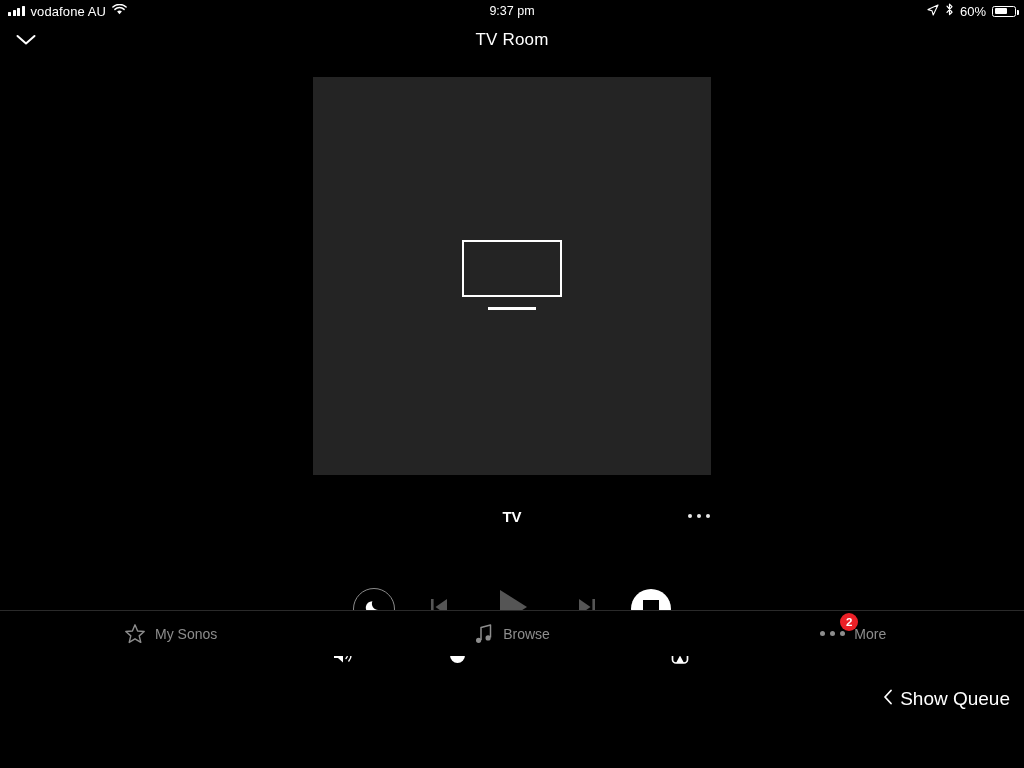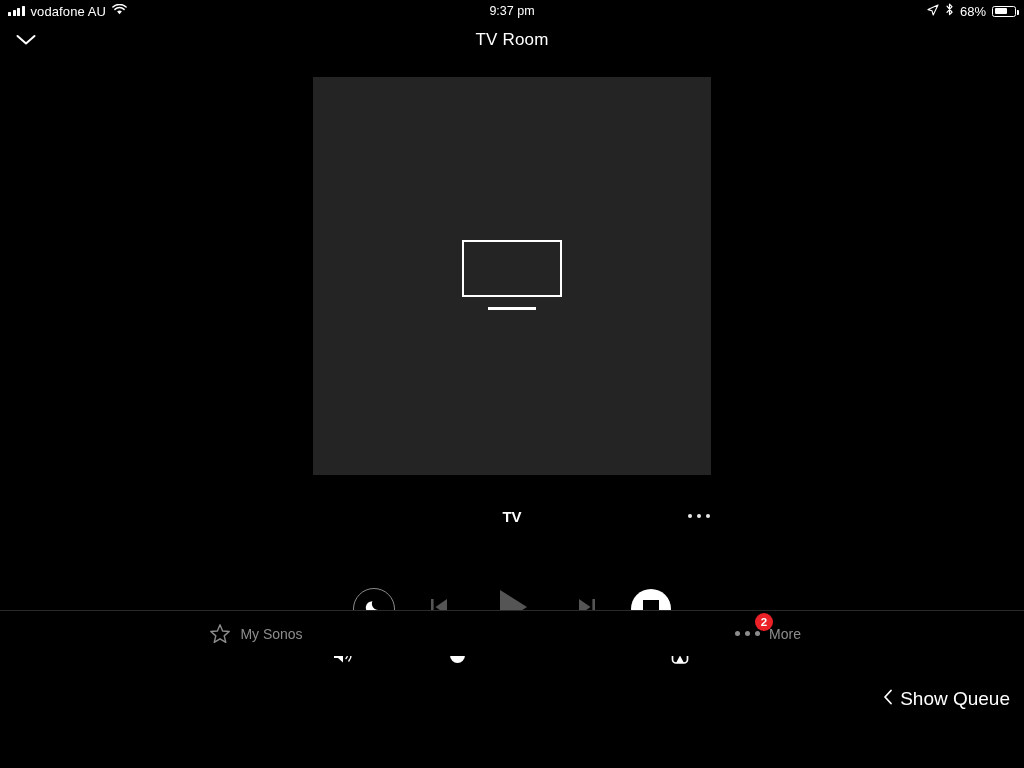--- a/index.html
+++ b/index.html
@@ -173,21 +173,21 @@
       <span>
         <svg width="12" height="12" viewBox="0 0 12 12">
             <path d="M11 1 L1 5.6 L5 6.7 L6.2 11 Z" fill="none" stroke="#fff" stroke-width="1.1" stroke-linejoin="round"></path>
           </svg>
       </span>
       <span>
         <svg width="9" height="13" viewBox="0 0 9 13">
             <path d="M2 3.2 L7 9.2 L4.5 11.5 L4.5 1.2 L7 3.6 L2 9.4" fill="none" stroke="#fff" stroke-width="1.2" stroke-linejoin="round" stroke-linecap="round"></path>
           </svg>
       </span>
-      <span class="battpct">68%</span>
+      <span class="battpct">60%</span>
       <span class="battery">
           <span style="width: 68%;"></span>
         </span>
     </div>
   </div>
 
   <div class="navbar">
     <div class="nav-title">TV Room</div>
   </div>
   <div class="nav-chevron">
@@ -286,20 +286,30 @@
 
     <div class="tab">
       <span class="tab-ico">
         <svg width="22" height="22" viewBox="0 0 22 22">
             <path d="M11 1.8 L13.6 8 L20.2 8.5 L15.2 12.9 L16.8 19.4 L11 15.8 L5.2 19.4 L6.8 12.9 L1.8 8.5 L8.4 8 Z" fill="none" stroke="#8d8d8d" stroke-width="1.4" stroke-linejoin="round"></path>
           </svg>
       </span>
       <span>My Sonos</span>
     </div>
 
+    <div class="tab">
+      <span class="tab-ico">
+        <svg width="20" height="22" viewBox="0 0 20 22">
+          <path d="M7 17 V4.4 L16.5 2 V14.6" fill="none" stroke="#8d8d8d" stroke-width="1.5" stroke-linejoin="round"></path>
+          <circle cx="4.6" cy="17.3" r="2.6" fill="#8d8d8d"></circle>
+          <circle cx="14.1" cy="14.9" r="2.6" fill="#8d8d8d"></circle>
+        </svg>
+      </span>
+      <span>Browse</span>
+    </div>
 
 
 
     <div class="tab">
       <span class="badge" style="background: rgb(236, 32, 39);">2</span>
       <span class="tab-ico tab-dots">
           <i></i>
           <i></i>
           <i></i>
         </span>

